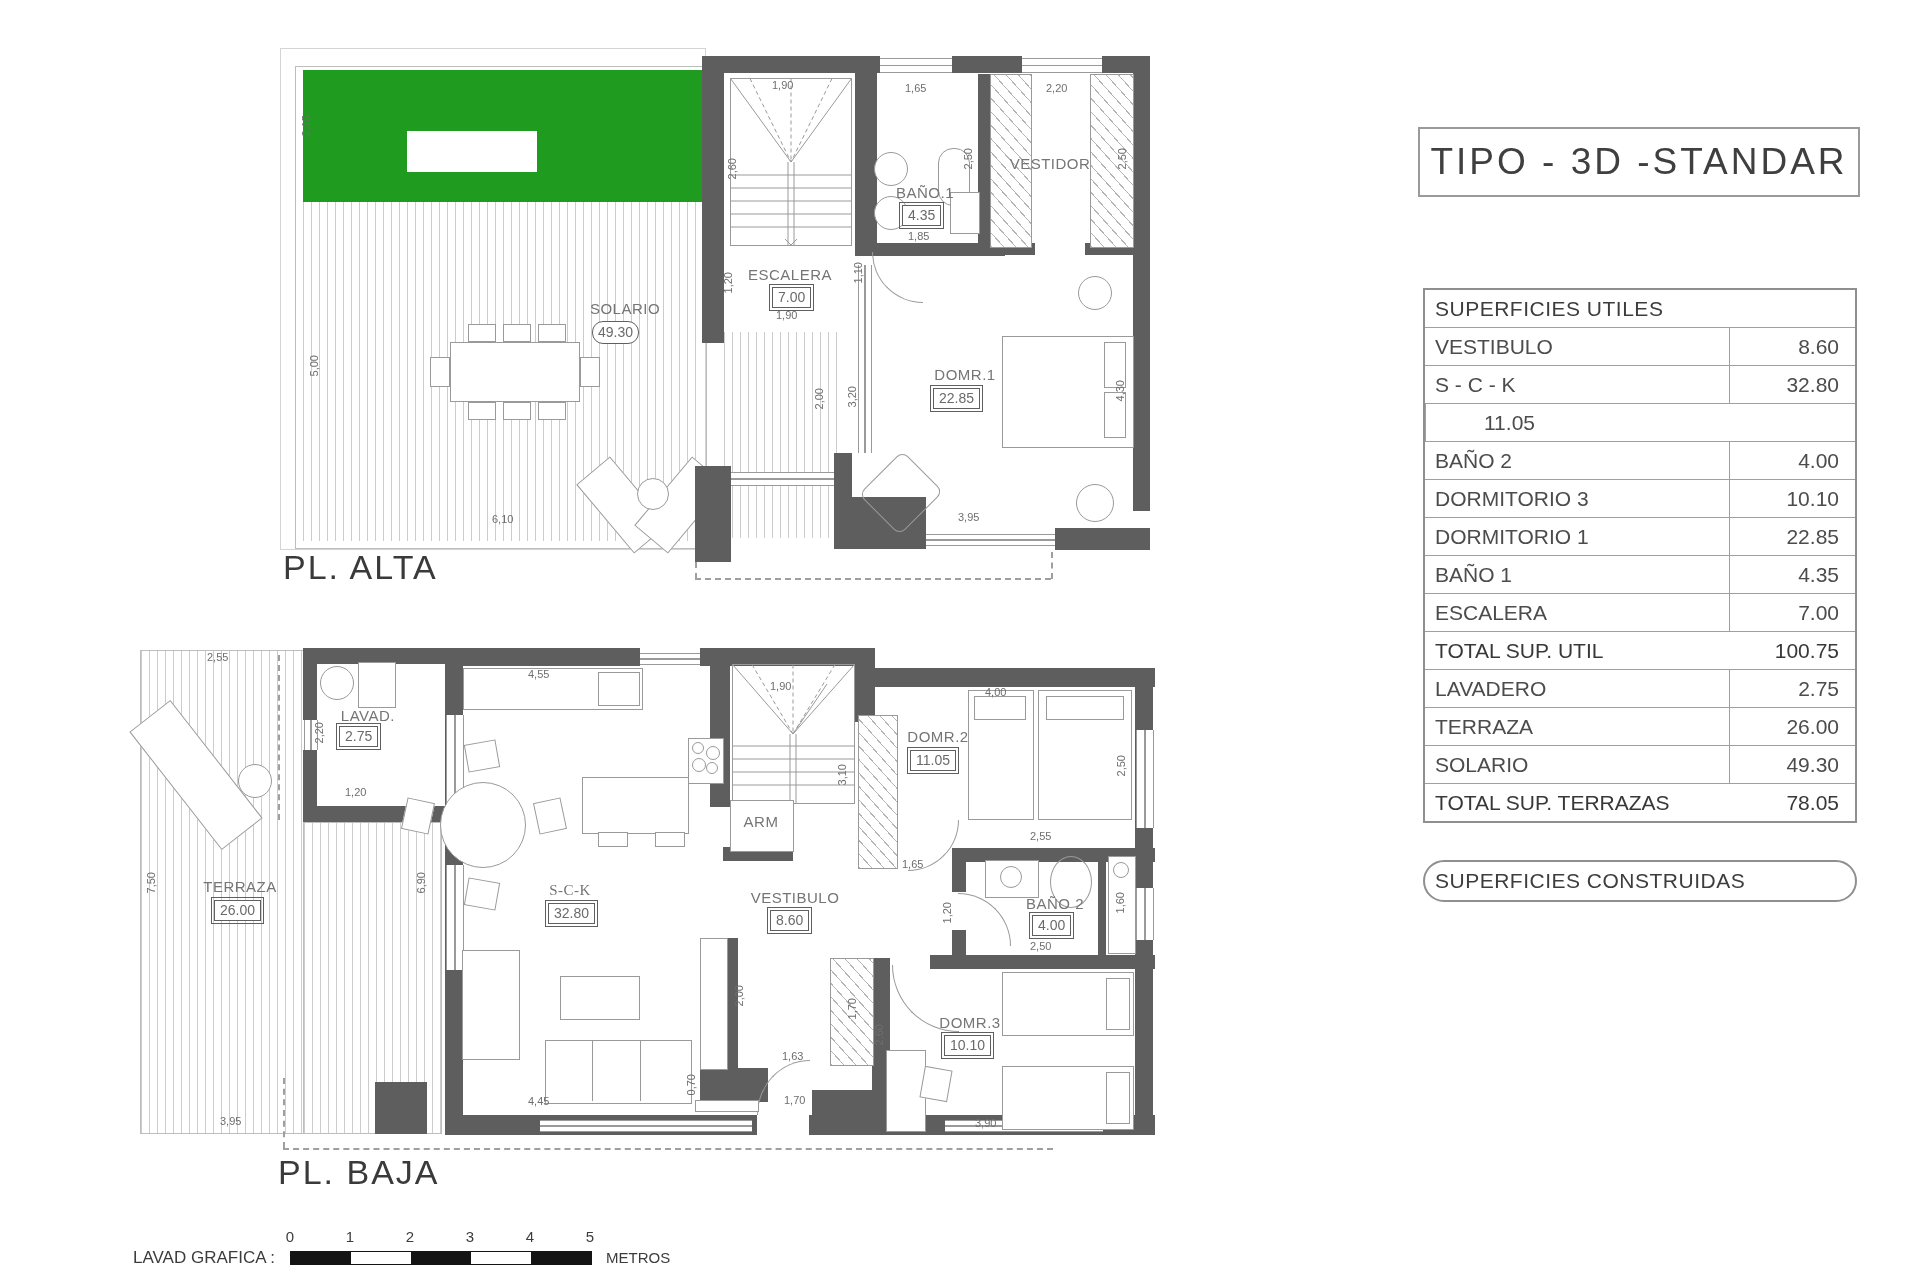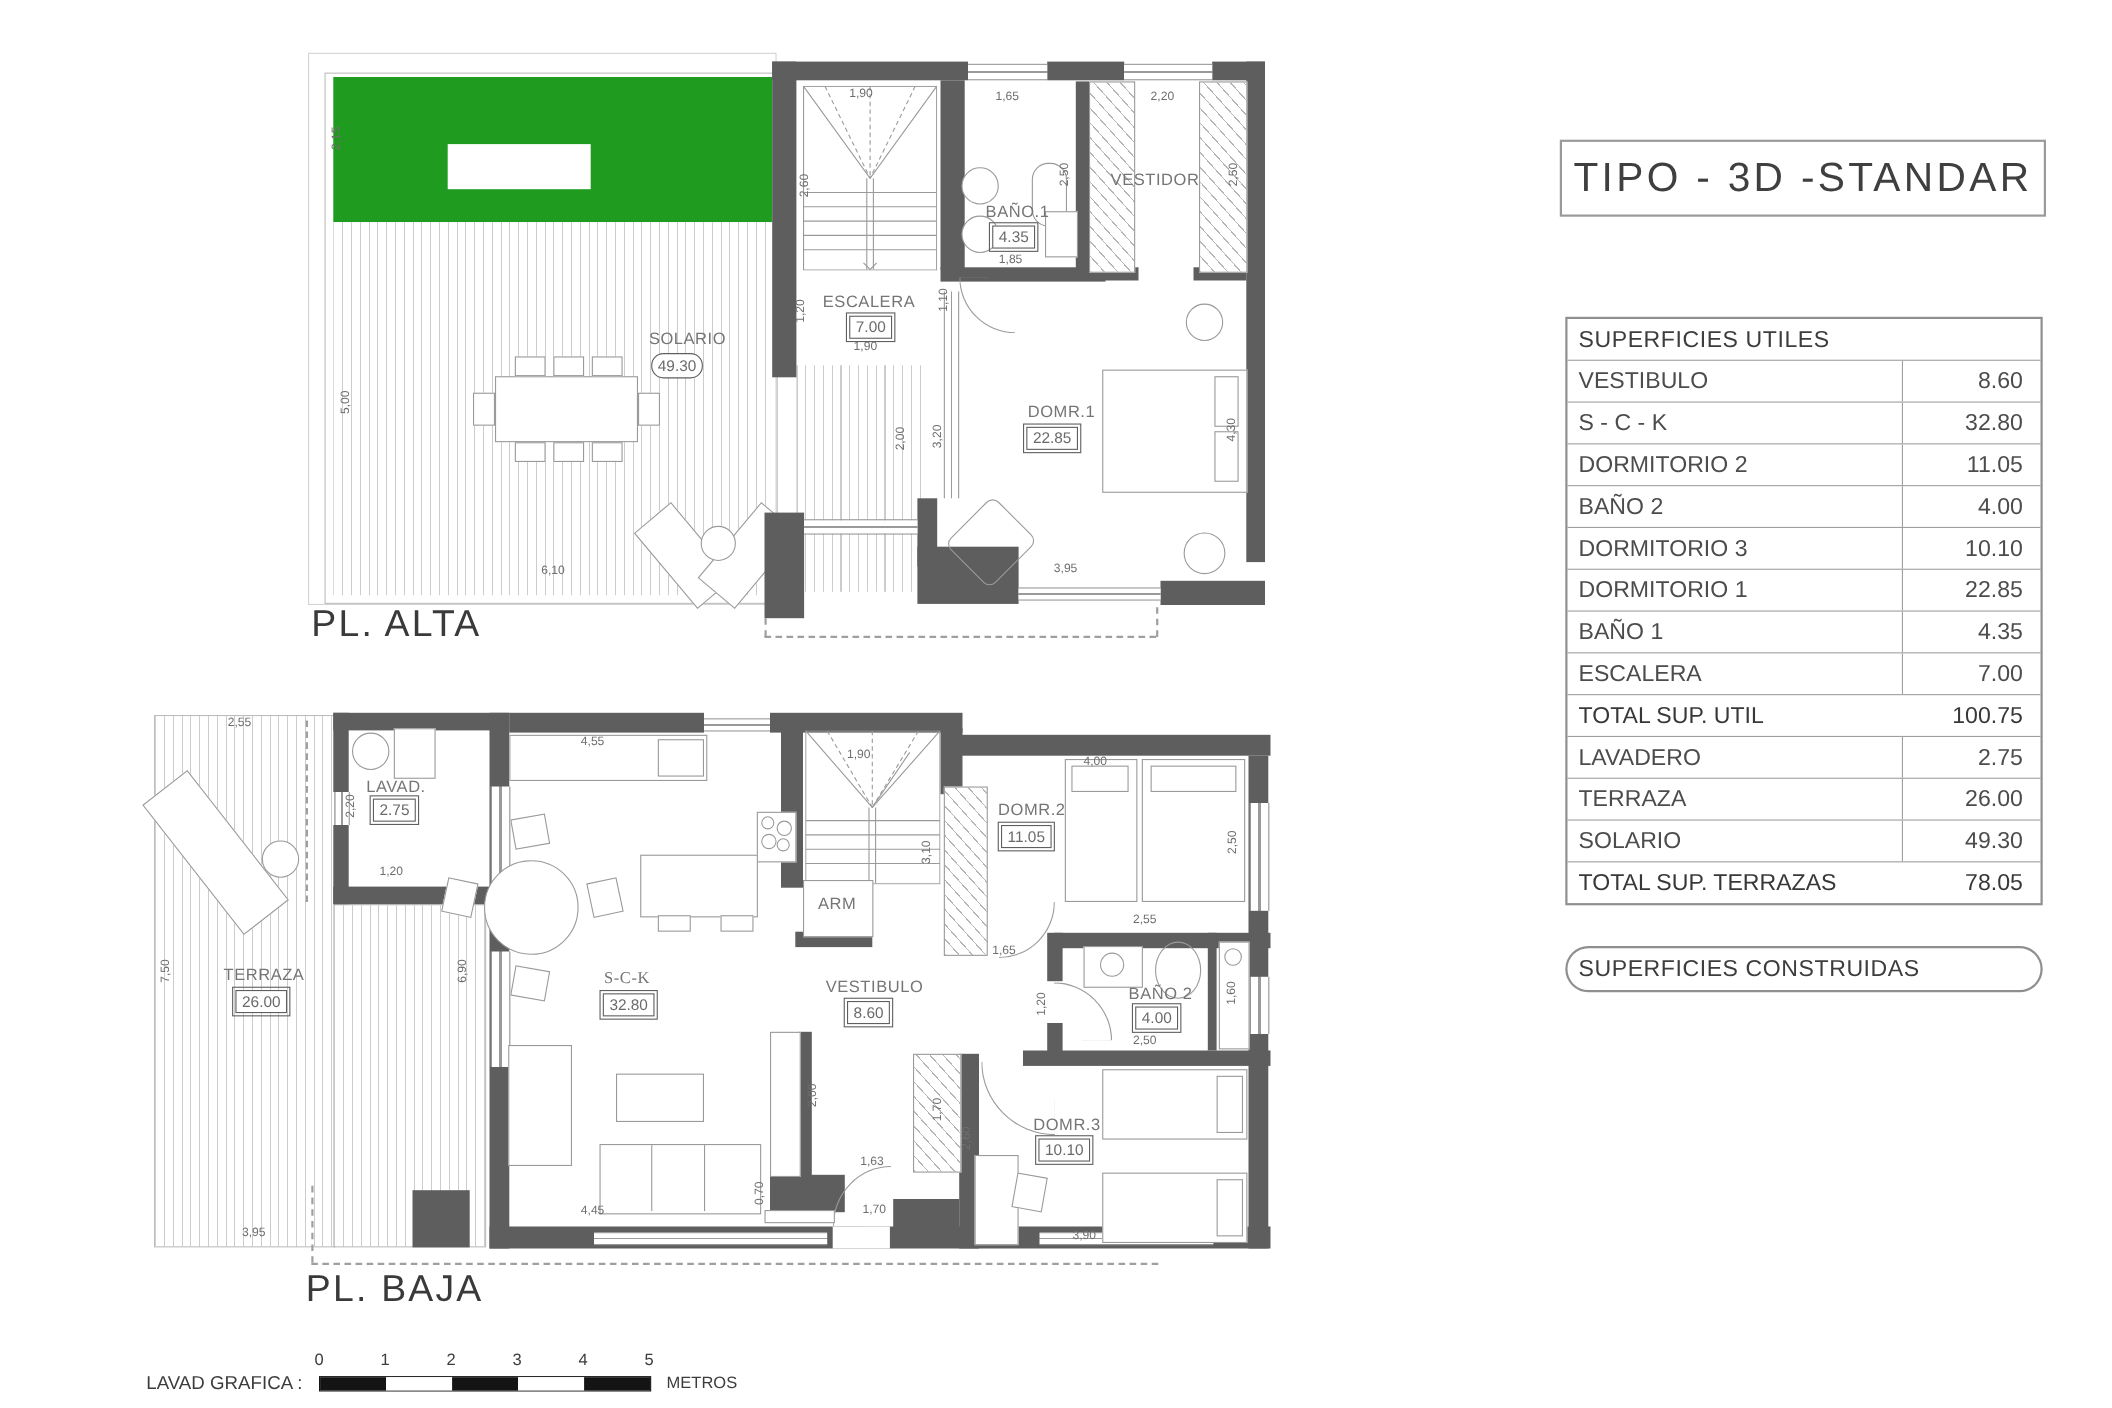--- a/index.html
+++ b/index.html
@@ -269,21 +269,21 @@
     <div class="ln" style="left:1002px;top:972px;width:130px;height:62px;"></div>
     <div class="ln" style="left:1106px;top:978px;width:22px;height:50px;"></div>
     <div class="ln" style="left:1002px;top:1066px;width:130px;height:62px;"></div>
     <div class="ln" style="left:1106px;top:1072px;width:22px;height:50px;"></div>
 
     <div class="dash-h" style="left:283px;top:1148px;width:770px;"></div>
     <div class="dash-v" style="left:283px;top:1078px;height:70px;"></div>
 
     <div class="rlabel" style="left:200px;top:878px;width:80px;">TERRAZA</div>
     <div class="vbox" style="left:214px;top:900px;">26.00</div>
-    <div class="rlabel" style="left:325px;top:707px;width:70px;">LAVAD.</div>
+    <div class="rlabel" style="left:325px;top:707px;width:70px;text-align:right;">LAVAD.</div>
     <div class="vbox" style="left:339px;top:726px;">2.75</div>
     <div class="rlabel" style="left:530px;top:882px;width:80px;font-family:Liberation Serif, serif;">S-C-K</div>
     <div class="vbox" style="left:548px;top:903px;">32.80</div>
     <div class="rlabel" style="left:750px;top:889px;width:90px;">VESTIBULO</div>
     <div class="vbox" style="left:770px;top:910px;">8.60</div>
     <div class="rlabel" style="left:735px;top:813px;width:52px;">ARM</div>
     <div class="rlabel" style="left:898px;top:728px;width:80px;">DOMR.2</div>
     <div class="vbox" style="left:910px;top:750px;">11.05</div>
     <div class="rlabel" style="left:1015px;top:895px;width:80px;">BAÑO 2</div>
     <div class="vbox" style="left:1032px;top:915px;">4.00</div>
@@ -324,21 +324,20 @@
     <div id="utiles-rows">
         <div class="trow">
           <span class="tlabel">VESTIBULO</span>
           <span class="tvalue">8.60</span>
         </div>
         <div class="trow">
           <span class="tlabel">S - C - K</span>
           <span class="tvalue">32.80</span>
         </div>
         <div class="trow">
-          <span class="tlabel">DORMITORIO 2</span>
           <span class="tvalue">11.05</span>
         </div>
         <div class="trow">
           <span class="tlabel">BAÑO 2</span>
           <span class="tvalue">4.00</span>
         </div>
         <div class="trow">
           <span class="tlabel">DORMITORIO 3</span>
           <span class="tvalue">10.10</span>
         </div>

